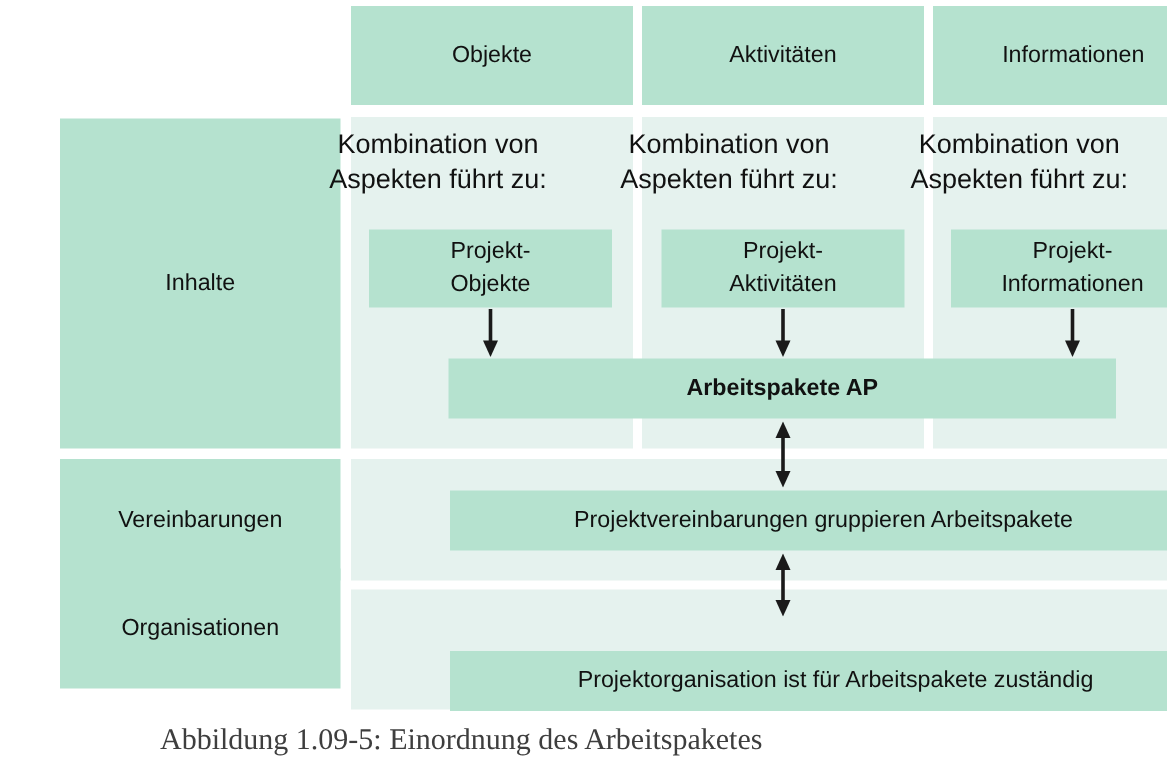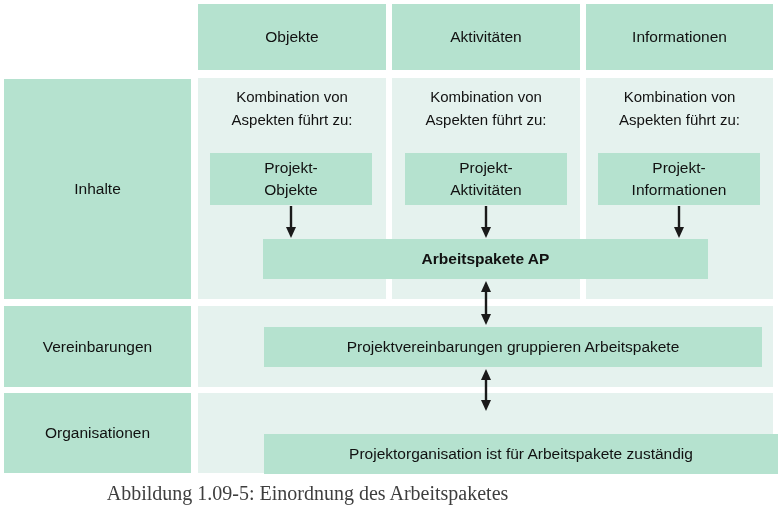--- a/index.html
+++ b/index.html
@@ -15,35 +15,35 @@
     font-family: "Liberation Sans", "DejaVu Sans", sans-serif;
     color: var(--text);
   }
   .stage {
     position: relative;
     width: 778px;
     height: 514px;
     background: #ffffff;
     overflow: hidden;
   }
-  .abs { position: absolute; }
+  .abs { position: absolute; margin-left: 36px; }
   .green-box {
     background: var(--box-green);
     display: flex;
     align-items: center;
     justify-content: center;
     text-align: center;
     font-size: 15.5px;
     color: var(--text);
   }
   .panel { background: var(--panel-green); }
   .note {
     position: absolute;
     text-align: center;
-    font-size: 15px;
+    font-size: 18px;
     line-height: 23px;
     white-space: pre-line;
     color: var(--text);
   }
   .inner-box {
     line-height: 22px;
     white-space: pre-line;
     text-align: center;
   }
   .caption {
@@ -61,21 +61,21 @@
 <body>
 
 <div class="stage">
 
   <div class="abs green-box" style="left:198px; top:4px; width:188px; height:66px;">Objekte</div>
   <div class="abs green-box" style="left:392px; top:4px; width:188px; height:66px;">Aktivitäten</div>
   <div class="abs green-box" style="left:586px; top:4px; width:187px; height:66px;">Informationen</div>
 
   <div class="abs green-box" style="left:4px; top:79px; width:187px; height:220px;">Inhalte</div>
   <div class="abs green-box" style="left:4px; top:306px; width:187px; height:81px;">Vereinbarungen</div>
-  <div class="abs green-box" style="left:4px; top:393px; width:187px; height:80px;">Organisationen</div>
+  <div class="abs green-box" style="left:4px; top:379px; width:187px; height:80px;">Organisationen</div>
 
   <div class="abs panel" style="left:198px; top:78px; width:188px; height:221px;"></div>
   <div class="abs panel" style="left:392px; top:78px; width:188px; height:221px;"></div>
   <div class="abs panel" style="left:586px; top:78px; width:187px; height:221px;"></div>
 
   <div class="abs panel" style="left:198px; top:306px; width:575px; height:81px;"></div>
   <div class="abs panel" style="left:198px; top:393px; width:575px; height:80px;"></div>
 
   <div class="note" style="left:198px; top:85px; width:188px;">Kombination von
 Aspekten führt zu:</div>

